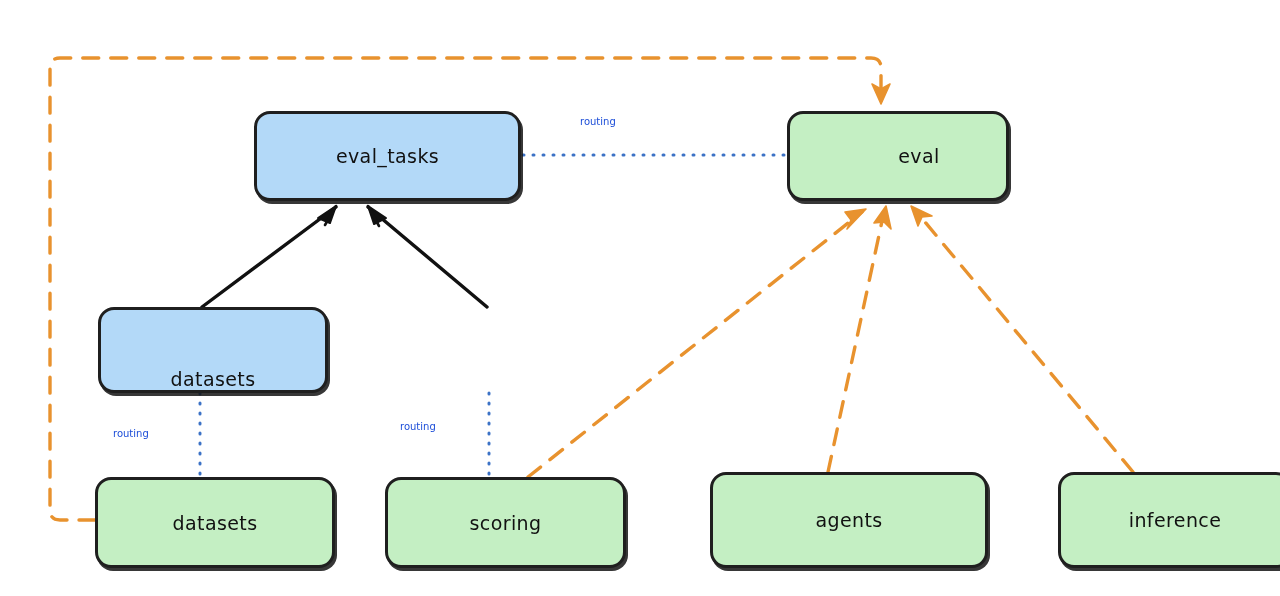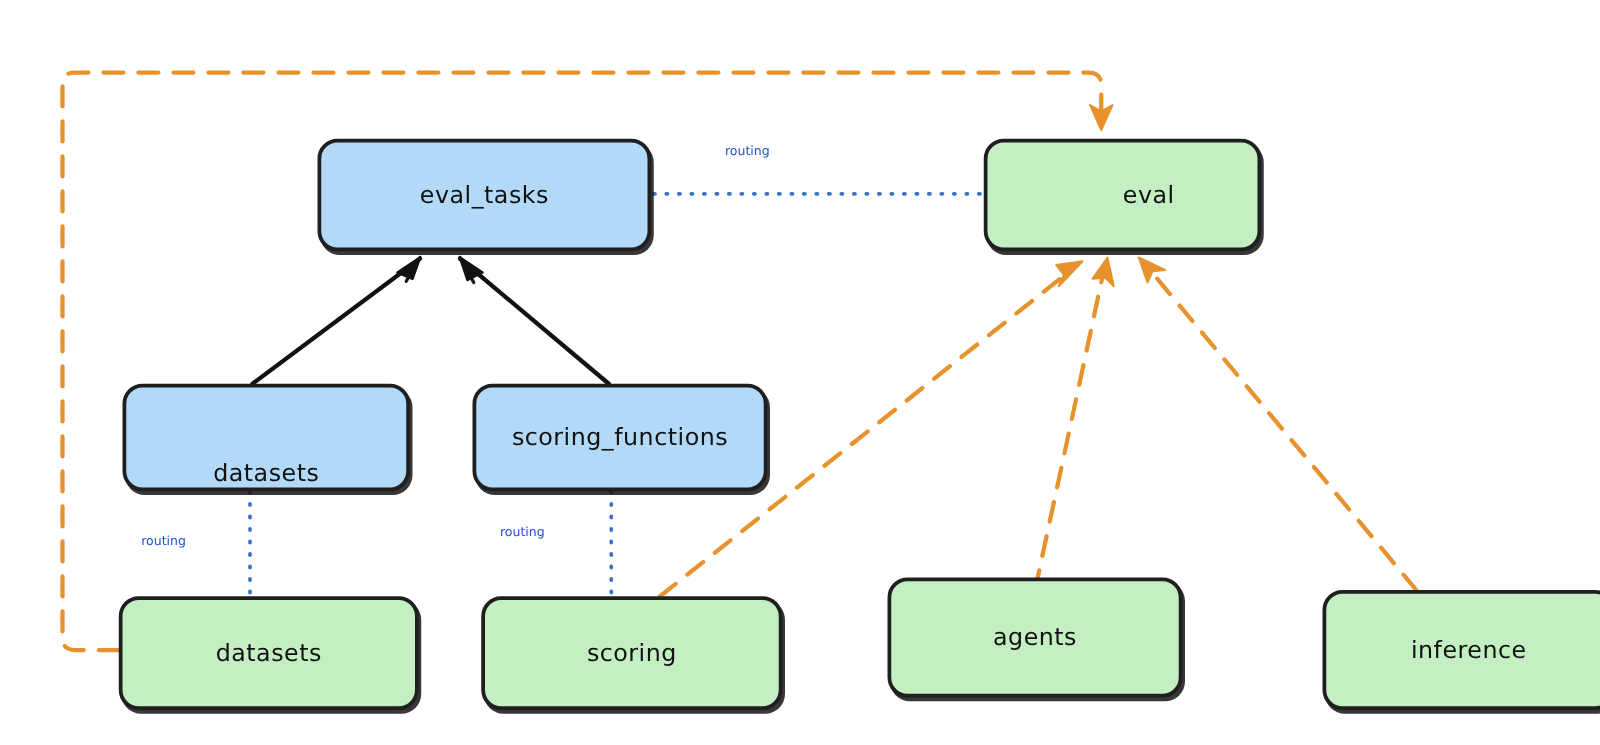--- a/index.html
+++ b/index.html
@@ -110,33 +110,30 @@
   </div>
 
   <div class="node provider" style="left:787px; top:111px; width:222px; height:90px;padding-left:42px;">
     <span class="label">eval</span>
   </div>
 
   <div class="node api" style="left:98px; top:307px; width:230px; height:86px;align-items:flex-end;">
     <span class="label">datasets</span>
   </div>
 
-  <div class="node api" style="left:378px; top:307px; width:236px; height:86px;">
-    <span class="label">scoring_functions</span>
-  </div>
 
   <div class="node provider" style="left:95px; top:477px; width:240px; height:91px;">
     <span class="label">datasets</span>
   </div>
 
   <div class="node provider" style="left:385px; top:477px; width:241px; height:91px;">
     <span class="label">scoring</span>
   </div>
 
-  <div class="node provider" style="left:710px; top:462px; width:236px; height:96px;">
+  <div class="node provider" style="left:710px; top:472px; width:278px; height:96px;">
     <span class="label">agents</span>
   </div>
 
   <div class="node provider" style="left:1058px; top:472px; width:234px; height:96px;">
     <span class="label">inference</span>
   </div>
 
   <div class="edge-label" style="left:580px; top:116px;">routing</div>
 
   <div class="edge-label" style="left:113px; top:428px;">routing</div>

